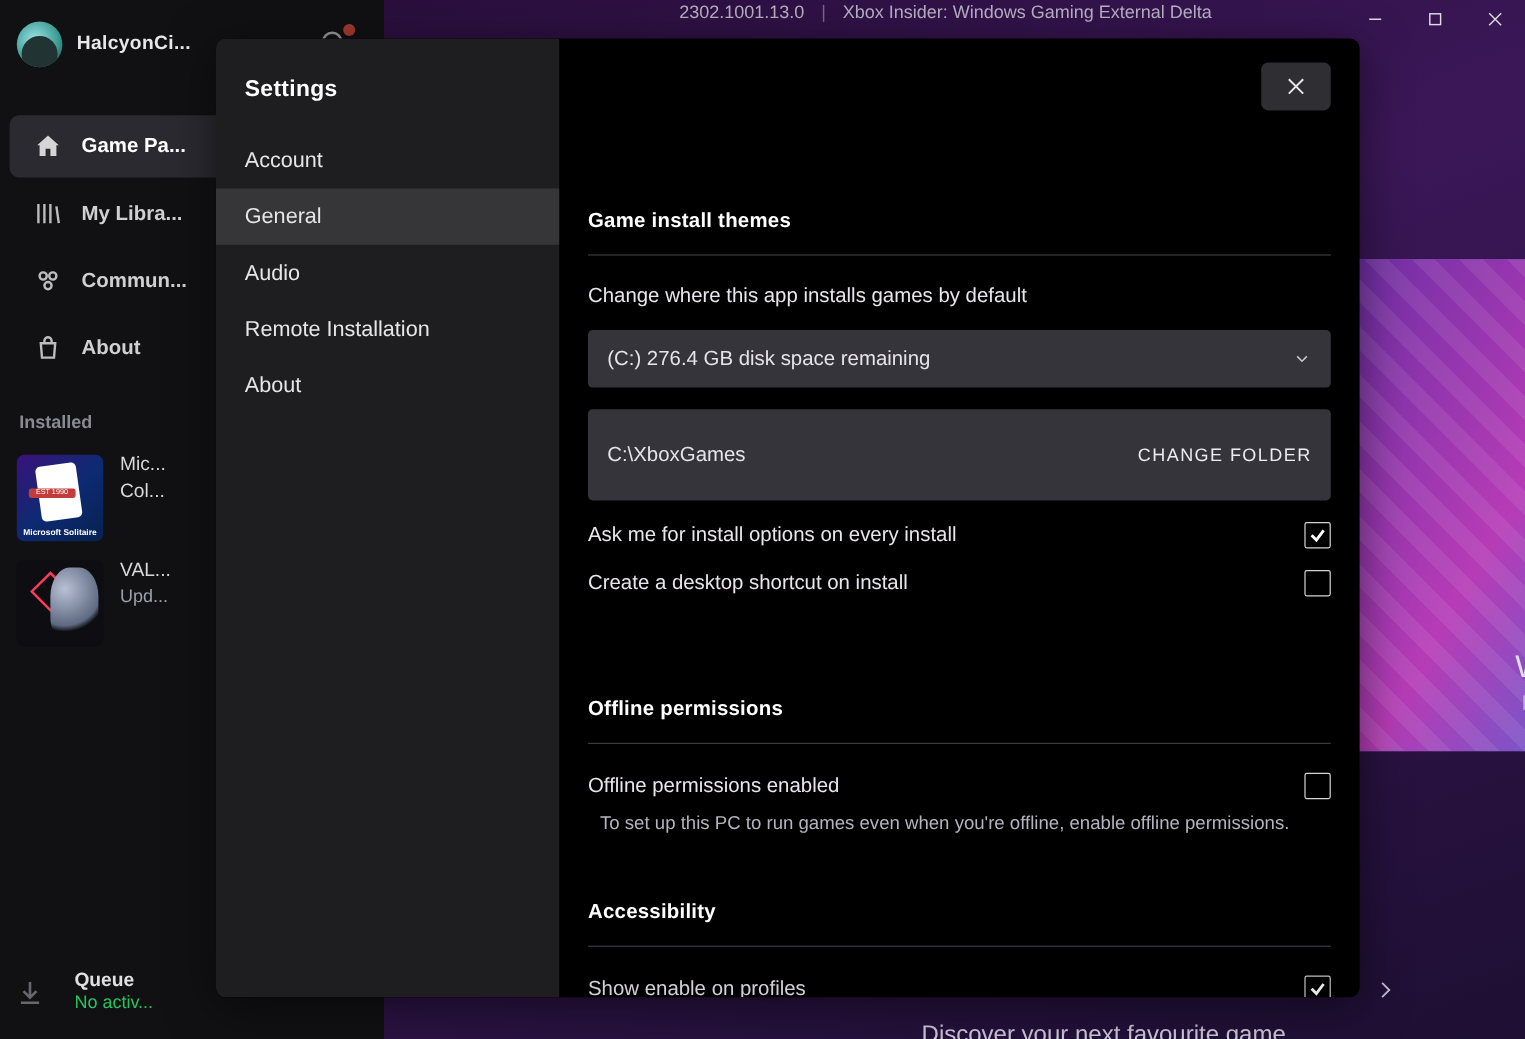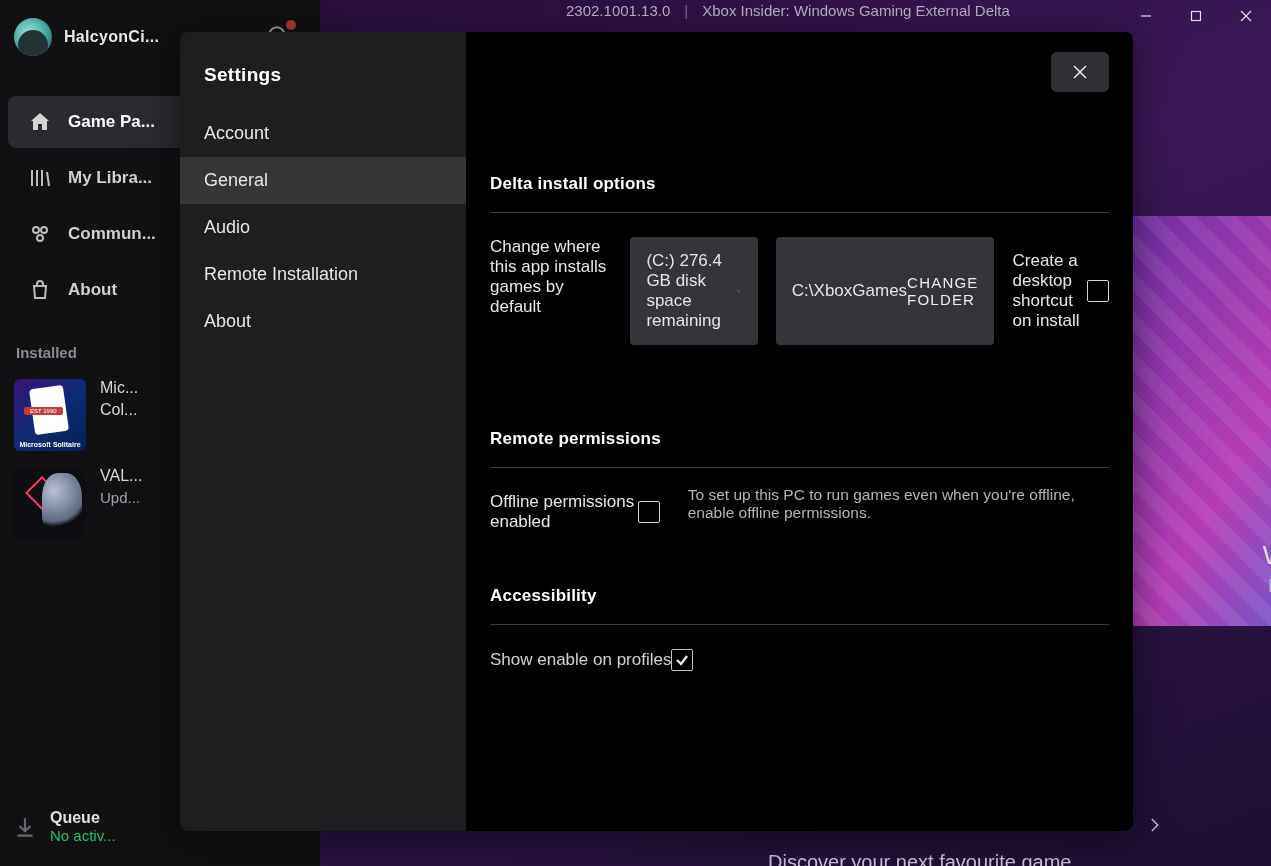--- a/index.html
+++ b/index.html
@@ -41,21 +41,21 @@
   .game-thumb{ width:72px; height:72px; border-radius:6px; }
   .thumb-solitaire{ background: linear-gradient(140deg,#39127a 0%,#0e2a73 50%,#062150 100%); position:relative;}
   .thumb-solitaire::before{content:""; position:absolute; top:8px; left:18px; width:34px; height:46px; background:#fff; border-radius:4px; transform:rotate(-8deg);}
   .thumb-solitaire::after{content:"EST 1990"; position:absolute; top:28px; left:10px; font-size:6px; color:#fff; background:#c33c3c; padding:1px 6px; border-radius:2px;}
   .thumb-solitaire .sub{position:absolute; bottom:3px; left:0; right:0; text-align:center; font-size:7px; color:#fff; font-weight:600;}
   .thumb-valorant{ background:#0e0e12; position:relative;}
   .thumb-valorant::before{content:""; position:absolute; top:14px; left:16px; width:20px; height:20px; border:2px solid #ff3b5c; transform:rotate(45deg);}
   .thumb-valorant::after{content:""; position:absolute; right:4px; top:6px; width:40px; height:60px; background:radial-gradient(circle at 30% 30%, #b8c0d4 0%, #5e6a82 60%, transparent 70%); border-radius:40% 40% 30% 30%;}
   .game-meta{ display:flex; flex-direction:column; gap:4px; color:#d8d8d8; font-size:16px; font-weight:500;}
   .game-meta .sub{ color:#9aa0ac; font-size:15px; font-weight:400;}
-  .queue-area{ position:absolute; bottom:22px; left:0; width:320px; display:flex; gap:12px; align-items:center; padding:0 12px;}
+  .queue-area{ position:absolute; bottom:22px; left:0; width:320px; display:flex; gap:24px; align-items:center; padding:0 12px;}
   .queue-icon{ width:26px; height:26px; opacity:0.6;}
   .queue-text .t1{ color:#e0e0e0; font-size:16px; font-weight:600;}
   .queue-text .t2{ color:#22c55e; font-size:15px;}
   .main-bg-area{ position:absolute; left:320px; top:0; right:0; bottom:0; background: linear-gradient(160deg, #2a0f3d 0%, #3b1758 35%, #1e0f33 100%);}
   .top-info{ position:absolute; top:0; left:246px; font-size:15px; color:#b8b0c4; display:flex; gap:14px; align-items:center; padding-top:2px;}
   .top-info .sep{ color:#756c87;}
   .window-controls{ position:absolute; top:0; right:0; display:flex;}
   .win-btn{ width:50px; height:32px; display:flex; align-items:center; justify-content:center; color:#ddd;}
   .win-btn svg{ width:12px; height:12px;}
   .hero-card{ position:absolute; right:-140px; top:216px; width:300px; height:410px; border-radius:8px; background:linear-gradient(130deg, #a23cc6, #4a7cd8, #b83c9c); overflow:hidden;}
@@ -92,21 +92,21 @@
   .close-btn{
     position:absolute; top:20px; right:24px; width:58px; height:40px; border-radius:6px;
     background:#2f2f33; display:flex; align-items:center; justify-content:center;
   }
   .close-btn svg{ width:14px; height:14px; stroke:#e8e8e8; stroke-width:1.6;}
   .section{ margin-top:118px; }
   .section + .section{ margin-top:84px;}
   .section-h{
     color:#fff; font-size:17px; font-weight:700; letter-spacing:0.2px; padding-bottom:18px; border-bottom:1px solid #3a3a3f;
   }
-  .section-body{ padding-top:24px; display:flex; gap:18px;}
+  .section-body{ padding-top:24px; display:flex; flex-direction:column; gap:18px;}
   .label-text{ color:#e8e5ec; font-size:17px; font-weight:400;}
   .drive-select{
     background:#34343a; border-radius:4px; padding:14px 16px; display:flex; align-items:center; justify-content:space-between;
     color:#e6e3ea; font-size:17px;
   }
   .chev{ width:16px; height:16px; stroke:#c8c8cc; stroke-width:2; fill:none;}
   .folder-row{
     background:#34343a; border-radius:4px; padding:28px 16px; display:flex; align-items:center; justify-content:space-between;
     color:#e6e3ea; font-size:17px;
   }
@@ -258,44 +258,52 @@
 
     <div class="settings-main">
       <div class="close-btn">
         <svg viewBox="0 0 14 14">
             <line x1="1" y1="1" x2="13" y2="13"></line>
             <line x1="13" y1="1" x2="1" y2="13"></line>
           </svg>
       </div>
 
       <div class="section">
-        <div class="section-h">Delta install options</div>
+        <div class="section-h">Game install themes</div>
         <div class="section-body">
           <div class="label-text">Change where this app installs games by default</div>
           <div class="drive-select">
             <span>(C:) 276.4 GB disk space remaining</span>
             <svg class="chev" viewBox="0 0 24 24">
                 <polyline points="6 9 12 15 18 9"></polyline>
               </svg>
           </div>
           <div class="folder-row">
             <span>C:\XboxGames</span>
             <span class="change-folder">CHANGE FOLDER</span>
           </div>
           <div class="check-row">
+            <span class="label-text">Ask me for install options on every install</span>
+            <span class="checkbox checked">
+              <svg viewBox="0 0 14 14">
+                  <polyline points="2 7 6 11 12 3"></polyline>
+                </svg>
+            </span>
+          </div>
+          <div class="check-row">
             <span class="label-text">Create a desktop shortcut on install</span>
             <span class="checkbox">
               
             </span>
           </div>
         </div>
       </div>
 
       <div class="section">
-        <div class="section-h">Remote permissions</div>
+        <div class="section-h">Offline permissions</div>
         <div class="section-body">
           <div class="check-row">
             <span class="label-text">Offline permissions enabled</span>
             <span class="checkbox">
               
             </span>
           </div>
           <div class="help-text">To set up this PC to run games even when you're offline, enable offline permissions.</div>
         </div>
       </div>

